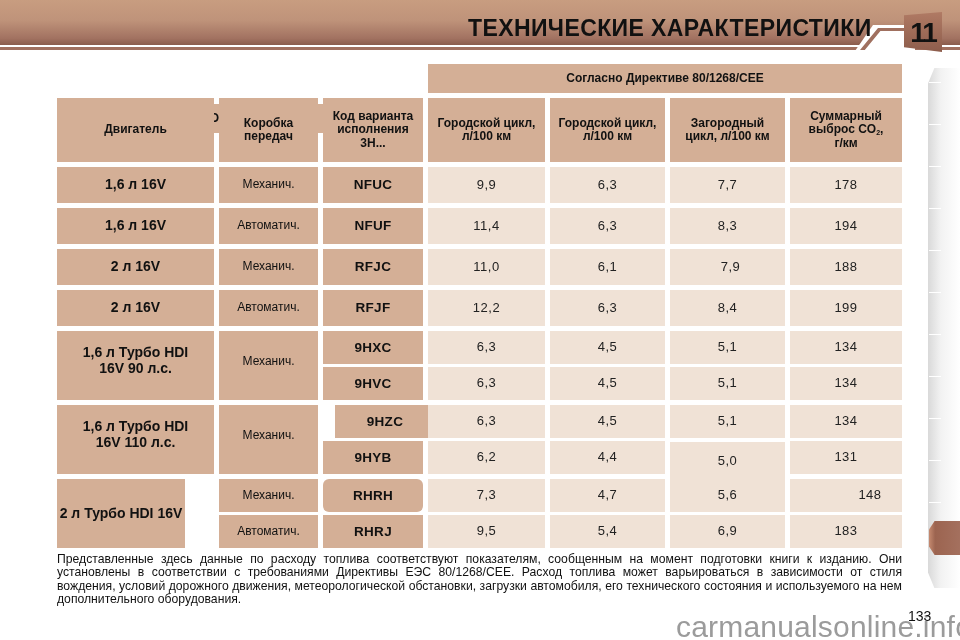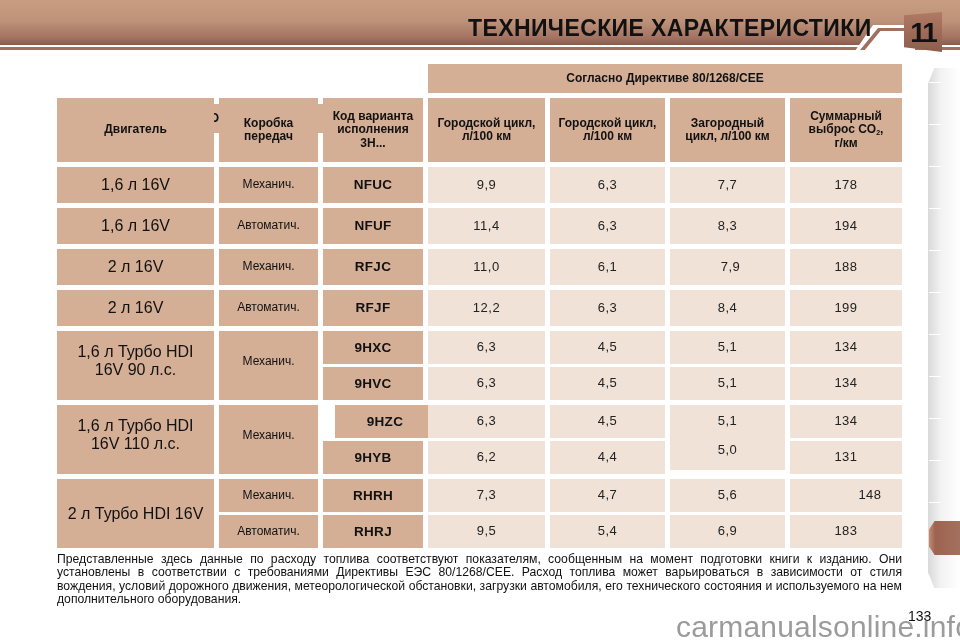--- a/index.html
+++ b/index.html
@@ -34,21 +34,21 @@
     display: flex; align-items: center; justify-content: center;
   }
   .chapter-badge span { font-size: 28px; font-weight: bold; color: #111; letter-spacing: -2px; margin-top: 1px; }
 
   .cell {
     position: absolute; display: flex; align-items: center; justify-content: center;
     text-align: center; line-height: 1.12;
   }
   .hd { background: #d4af96; font-weight: bold; font-size: 12px; }
   .lab { background: #d4af96; font-size: 12px; }
-  .lab.b { font-weight: normal; font-size: 16px; }
+  .lab.b { font-weight: bold; font-size: 14px; }
   .code { background: #d4af96; font-weight: bold; font-size: 13.5px; letter-spacing: 0.3px; }
   .val { background: #f0e2d6; font-size: 13px; letter-spacing: 0.5px; color: #222; }
   sub { font-size: 7px; vertical-align: -2px; }
 
   .note {
     position: absolute; left: 57px; top: 553px; width: 845px;
     font-size: 12.2px; line-height: 13.4px; text-align: justify; color: #111;
   }
   .page-number { position: absolute; left: 908px; top: 608px; font-size: 14px; color: #111; }
   .watermark {
@@ -121,21 +121,21 @@
 
 <div class="cell lab b" style="left:57px;top:290px;width:157px;height:36px;">2 л 16V</div>
 <div class="cell lab" style="left:219px;top:290px;width:99px;height:36px;">Автоматич.</div>
 
 <div class="cell lab b" style="left:57px;top:331px;width:157px;height:69px;padding:0 14px 10px;">1,6 л Турбо HDI 16V 90 л.с.</div>
 <div class="cell lab" style="left:219px;top:331px;width:99px;height:69px;padding-bottom:8px;">Механич.</div>
 
 <div class="cell lab b" style="left:57px;top:405px;width:157px;height:69px;padding:0 14px 10px;">1,6 л Турбо HDI 16V 110 л.с.</div>
 <div class="cell lab" style="left:219px;top:405px;width:99px;height:69px;padding-bottom:8px;">Механич.</div>
 
-<div class="cell lab b" style="left:57px;top:479px;width:157px;height:69px;">2 л Турбо HDI 16V</div>
+<div class="cell lab b" style="left:57px;top:479px;width:128px;height:69px;">2 л Турбо HDI 16V</div>
 <div class="cell lab" style="left:219px;top:479px;width:99px;height:33px;">Механич.</div>
 <div class="cell lab" style="left:219px;top:515px;width:99px;height:33px;">Автоматич.</div>
 
 <div class="cell code" style="left:323px;top:167px;width:100px;height:36px;">NFUC</div>
 <div class="cell val" style="left:428px;top:167px;width:117px;height:36px;">9,9</div>
 <div class="cell val" style="left:550px;top:167px;width:115px;height:36px;">6,3</div>
 <div class="cell val" style="left:670px;top:167px;width:115px;height:36px;">7,7</div>
 <div class="cell val" style="left:790px;top:167px;width:112px;height:36px;">178</div>
 
 <div class="cell code" style="left:323px;top:208px;width:100px;height:36px;">NFUF</div>
@@ -170,24 +170,24 @@
 
 <div class="cell code" style="left:323px;top:405px;width:100px;height:33px;margin-left:12px;">9HZC</div>
 <div class="cell val" style="left:428px;top:405px;width:117px;height:33px;">6,3</div>
 <div class="cell val" style="left:550px;top:405px;width:115px;height:33px;">4,5</div>
 <div class="cell val" style="left:670px;top:405px;width:115px;height:33px;">5,1</div>
 <div class="cell val" style="left:790px;top:405px;width:112px;height:33px;">134</div>
 
 <div class="cell code" style="left:323px;top:441px;width:100px;height:33px;">9HYB</div>
 <div class="cell val" style="left:428px;top:441px;width:117px;height:33px;">6,2</div>
 <div class="cell val" style="left:550px;top:441px;width:115px;height:33px;">4,4</div>
-<div class="cell val" style="left:670px;top:431px;width:115px;height:39px;">5,0</div>
+<div class="cell val" style="left:670px;top:442px;width:115px;height:39px;">5,0</div>
 <div class="cell val" style="left:790px;top:441px;width:112px;height:33px;">131</div>
 
-<div class="cell code" style="left:323px;top:479px;width:100px;height:33px;">RHRH</div>
+<div class="cell code" style="left:323px;top:479px;width:100px;height:33px;border-radius:6px;">RHRH</div>
 <div class="cell val" style="left:428px;top:479px;width:117px;height:33px;">7,3</div>
 <div class="cell val" style="left:550px;top:479px;width:115px;height:33px;">4,7</div>
 <div class="cell val" style="left:670px;top:479px;width:115px;height:33px;">5,6</div>
 <div class="cell val" style="left:790px;top:479px;width:112px;height:33px;padding-left:48px;">148</div>
 
 <div class="cell code" style="left:323px;top:515px;width:100px;height:33px;">RHRJ</div>
 <div class="cell val" style="left:428px;top:515px;width:117px;height:33px;">9,5</div>
 <div class="cell val" style="left:550px;top:515px;width:115px;height:33px;">5,4</div>
 <div class="cell val" style="left:670px;top:515px;width:115px;height:33px;">6,9</div>
 <div class="cell val" style="left:790px;top:515px;width:112px;height:33px;">183</div>

